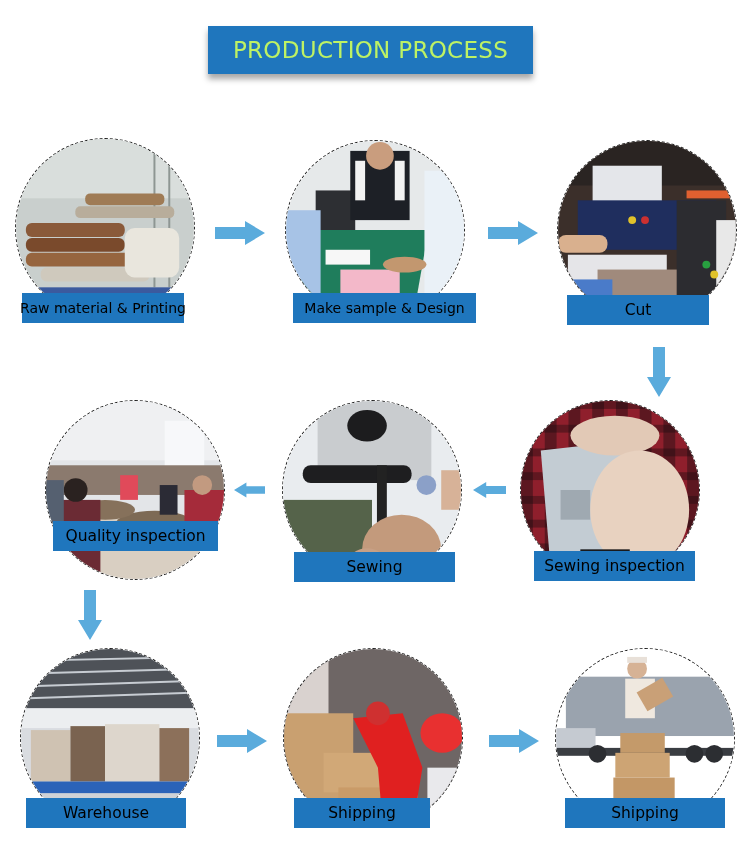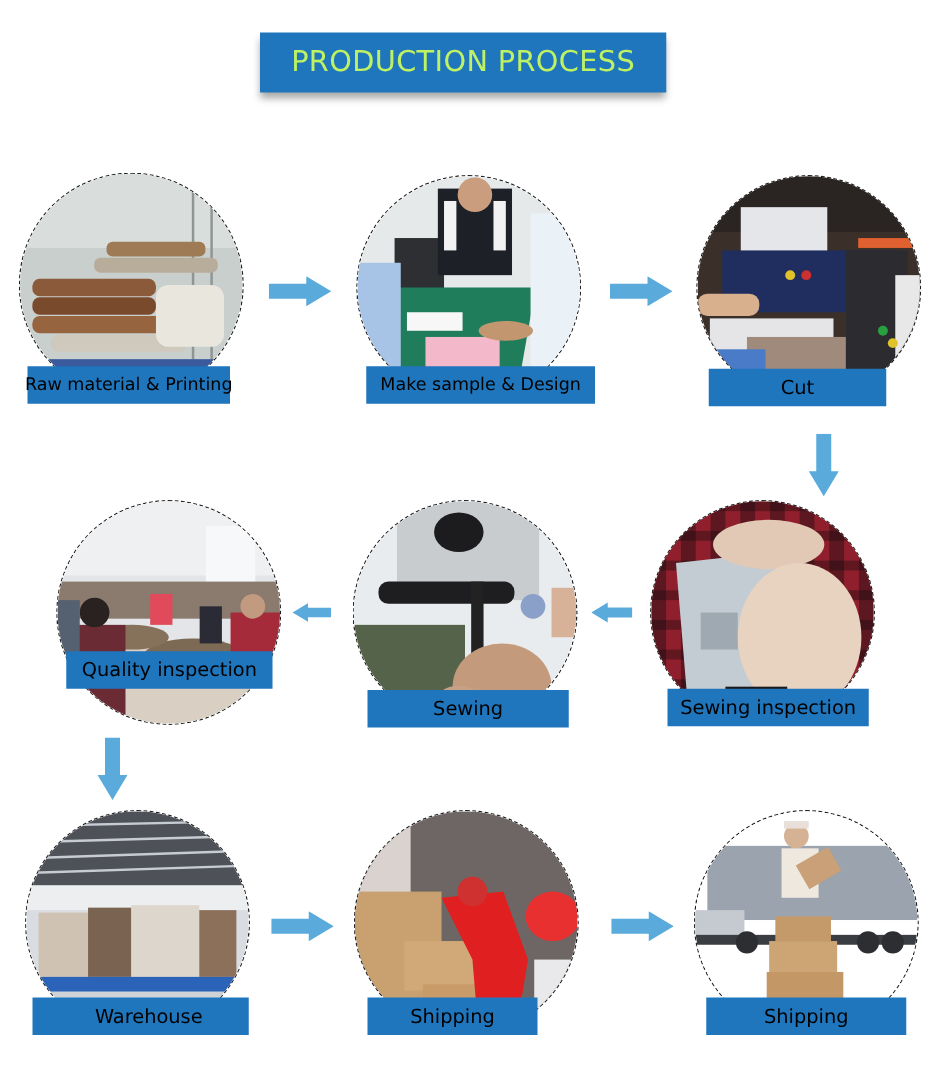--- a/index.html
+++ b/index.html
@@ -189,21 +189,21 @@
     </g>
     <rect x="0" y="60" width="180" height="20" fill="#eceef0"></rect>
     <rect x="10" y="82" width="40" height="52" fill="#cfc2b2"></rect>
     <rect x="50" y="78" width="35" height="56" fill="#7a6350"></rect>
     <rect x="85" y="76" width="55" height="58" fill="#ddd6cc"></rect>
     <rect x="140" y="80" width="30" height="54" fill="#8c705a"></rect>
     <rect x="0" y="134" width="180" height="12" fill="#2b63b8"></rect>
     <rect x="0" y="146" width="180" height="34" fill="#cfd2d6"></rect>
   </svg>
 </div>
-<div class="label big" style="left:26px; top:798px; width:160px;padding-left:13px;">Warehouse</div>
+<div class="label big" style="left:26px; top:798px; width:160px;">Warehouse</div>
 
 <svg class="arrow" style="left:217px; top:729px; width:50px; height:24px;">
     <use href="#arrow-right"></use>
   </svg>
 
 <div class="circle" style="left:283px; top:648px; width:180px; height:180px;">
   <svg class="scene" viewBox="0 0 180 180" preserveAspectRatio="none">
     <rect width="180" height="180" fill="#6e6665"></rect>
     <rect x="0" y="0" width="45" height="80" fill="#d9d2cf"></rect>
     <rect x="0" y="65" width="70" height="115" fill="#c9a070"></rect>

